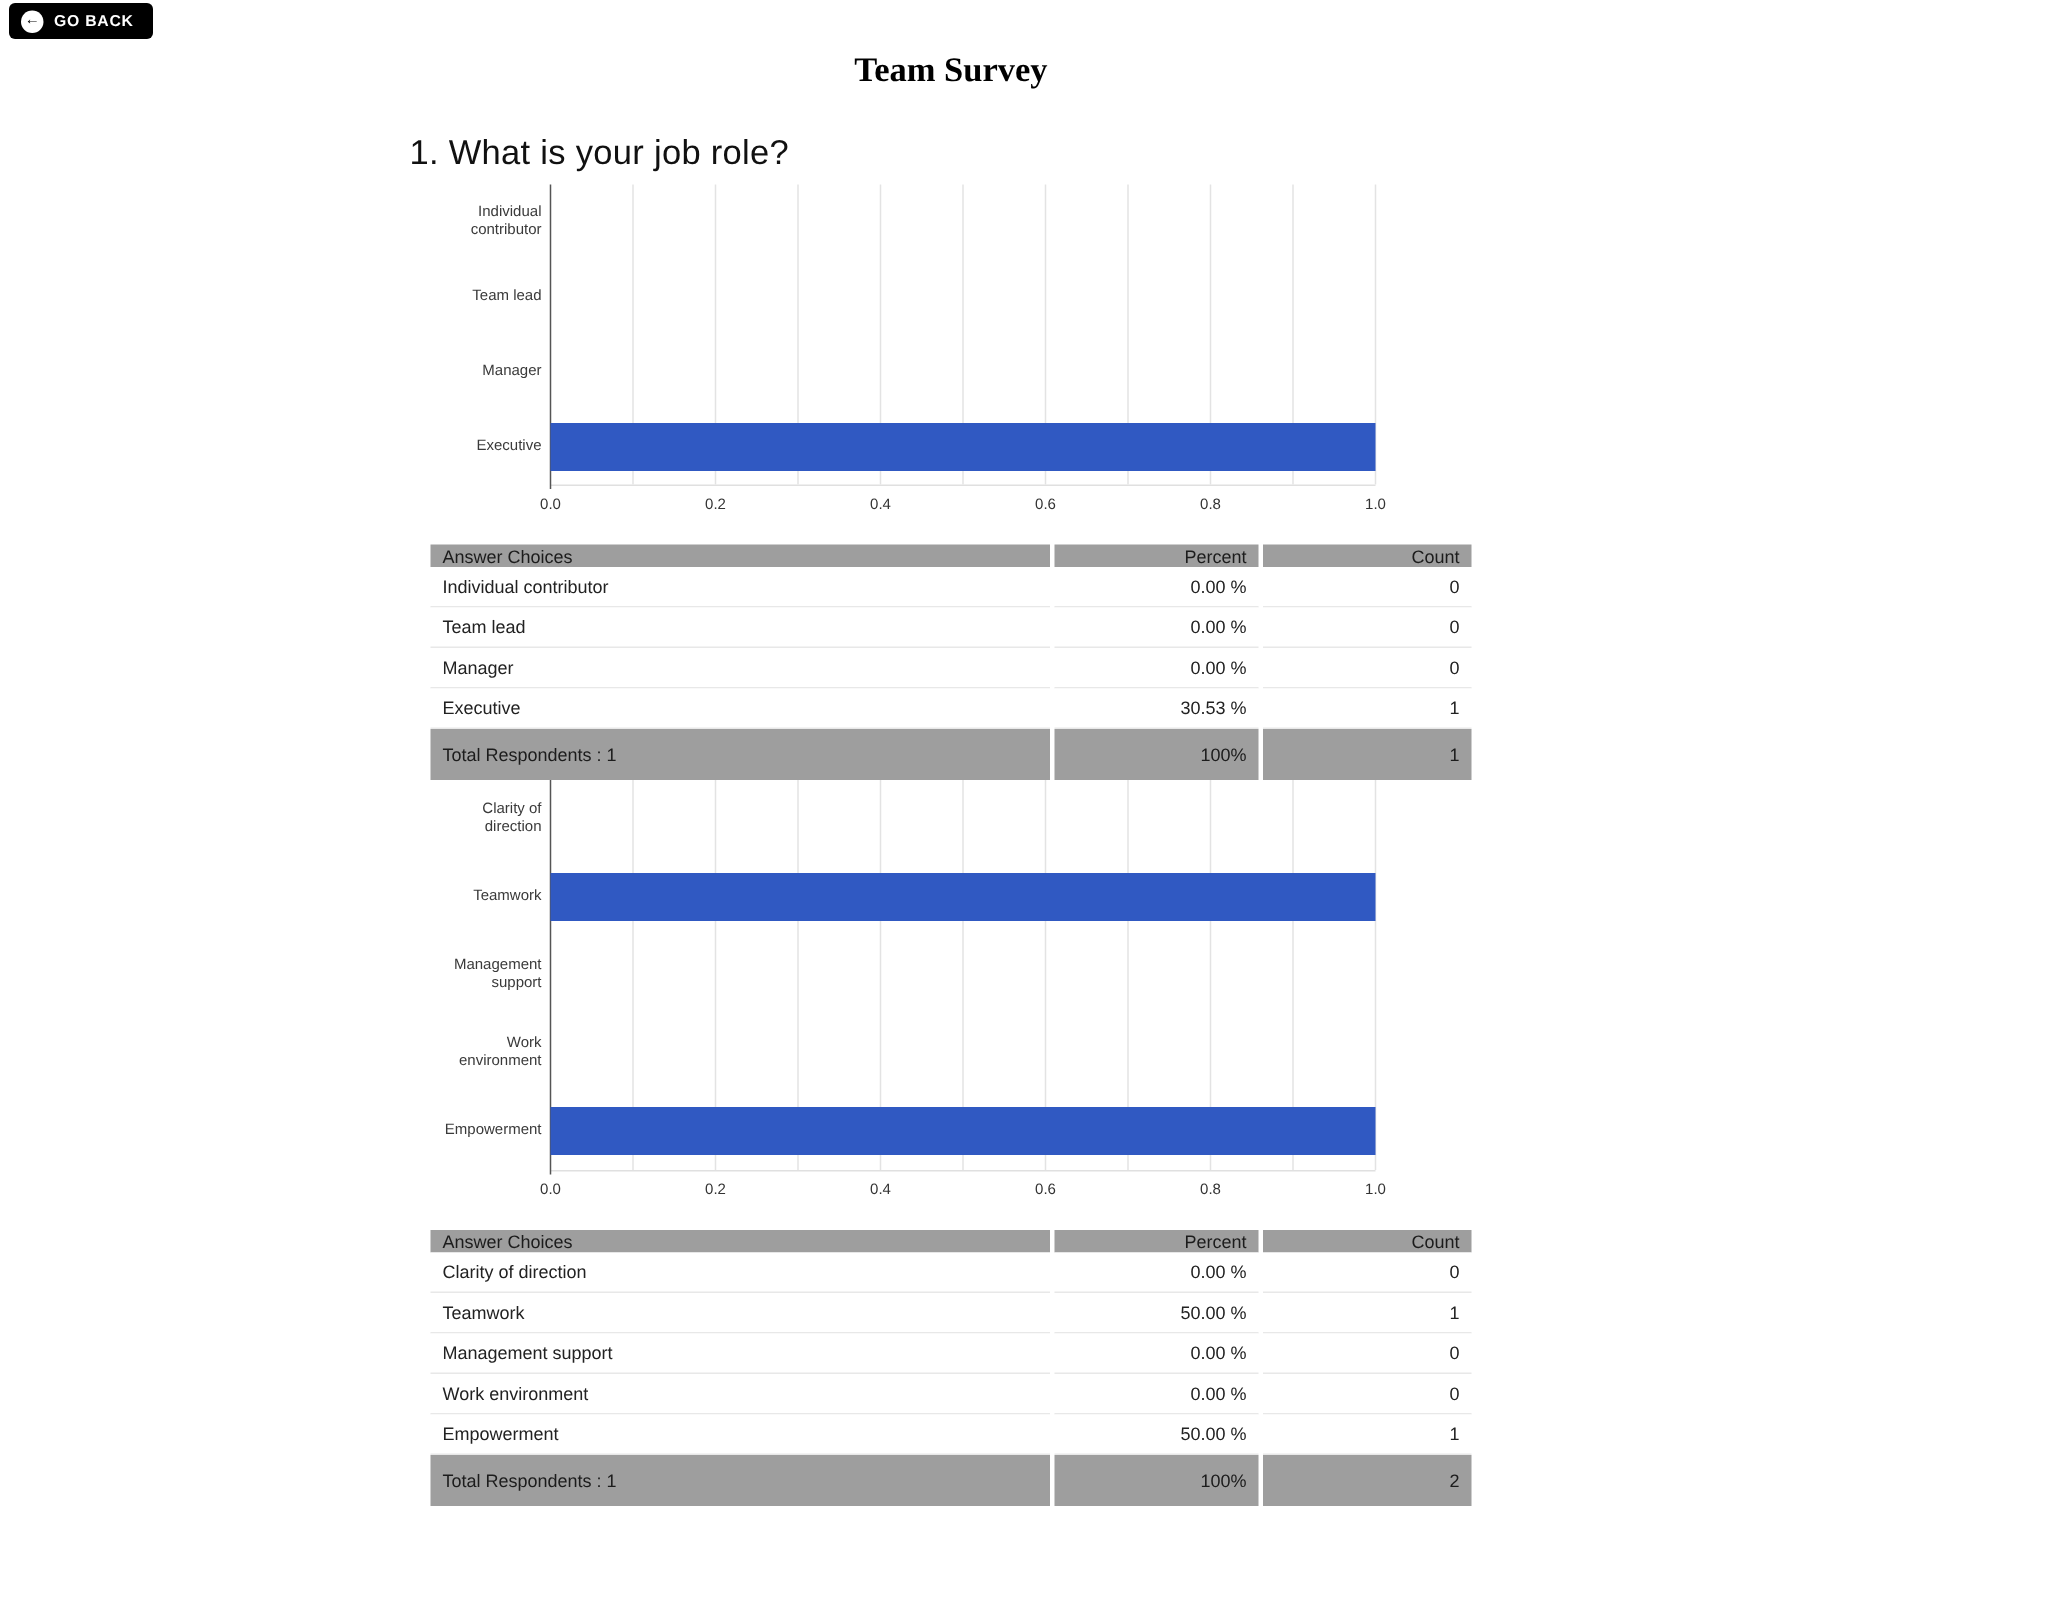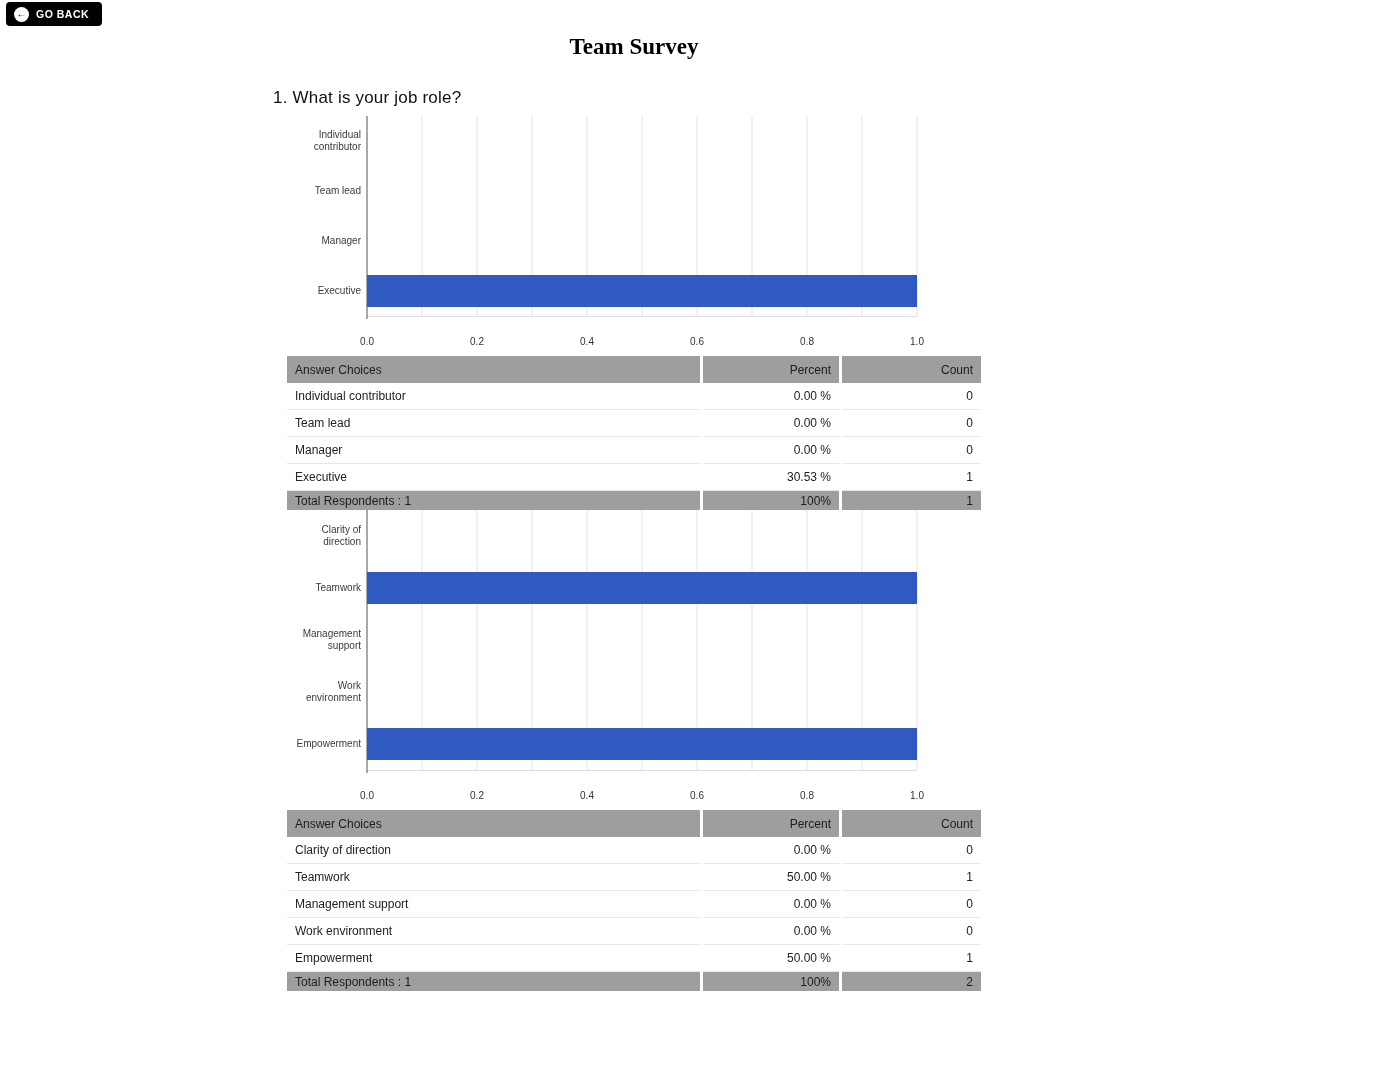--- a/index.html
+++ b/index.html
@@ -25,21 +25,21 @@
     font-size:10px;font-weight:700;line-height:1;
   }
   .goback .lbl{font-size:10.5px;font-weight:700;letter-spacing:.5px;}
   
   .content{width:694px;margin-left:287px;padding-top:34px;}
   .title{
     text-align:center;font-family:"Liberation Serif",serif;font-weight:700;
     font-size:23px;color:#000;
   }
   .qtitle{
-    font-size:17px;font-weight:500;color:#111;letter-spacing:.2px;
+    font-size:23px;font-weight:500;color:#111;letter-spacing:.2px;
     margin:28px 0 8px -14px;
   }
   .qtitle.second{margin-top:31px;}
   
   .chart{display:flex;width:630px;}
   .ylabels{width:80px;display:flex;flex-direction:column;flex:none;}
   .ylab{
     display:flex;align-items:center;justify-content:flex-end;text-align:right;
     font-size:10px;color:#3a3a3a;line-height:1.25;padding-right:6px;
   }
@@ -48,32 +48,32 @@
   .vline{position:absolute;top:0;bottom:0;width:1px;background:var(--grid);transform:translateX(-0.5px);}
   .vline.axis{background:var(--axis);bottom:-3px;}
   .bars{position:relative;display:flex;flex-direction:column;}
   .band{position:relative;}
   .bar{
     position:absolute;left:0;top:50%;transform:translateY(-50%);
     height:32px;background:var(--bar);
   }
   .xticks{position:relative;height:20px;margin-left:80px;width:550px;}
   .xtick{
-    position:absolute;top:19px;transform:translateX(-50%);
+    position:absolute;top:7px;transform:translateX(-50%);
     font-size:10px;color:#333;
   }
   
   .stable{width:694px;margin-top:19px;font-size:12px;}
   .trow{display:grid;grid-template-columns:413px 136px 1fr;column-gap:3px;}
   .tcell{display:flex;align-items:center;padding:0 8px;}
   .tcell.c0{justify-content:flex-start;}
   .tcell.c1,.tcell.c2{justify-content:flex-end;}
-  .trow.thead .tcell{background:var(--table-header-bg);height:27px;color:#1c1c1c;}
+  .trow.thead .tcell{background:var(--table-header-bg);height:15px;color:#1c1c1c;}
   .trow.tbody .tcell{background:#fff;height:27px;border-bottom:1px solid var(--row-line);color:#222;}
-  .trow.tfoot .tcell{background:var(--table-header-bg);height:19px;color:#1c1c1c;}
+  .trow.tfoot .tcell{background:var(--table-header-bg);height:34px;color:#1c1c1c;}
 </style>
 </head>
 <body>
 
 <button class="goback">
   <span class="circ">←</span>
   <span class="lbl">GO BACK</span>
 </button>
 
 <div class="content">

